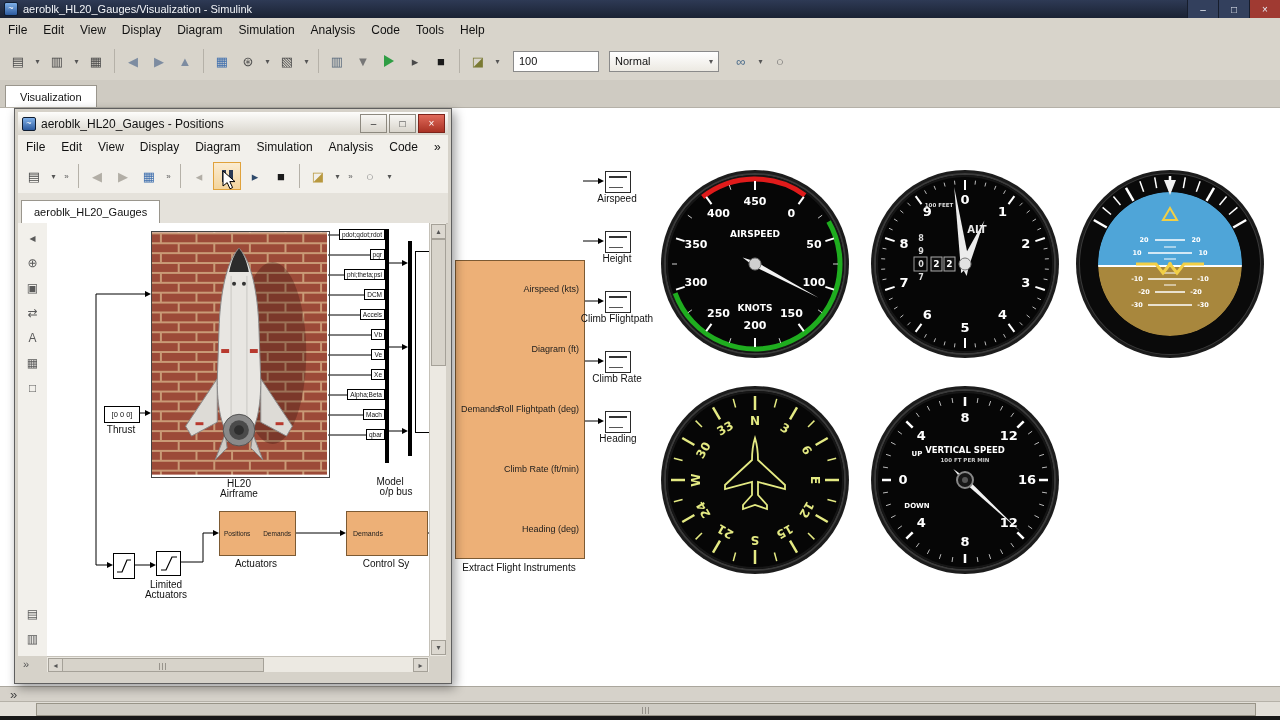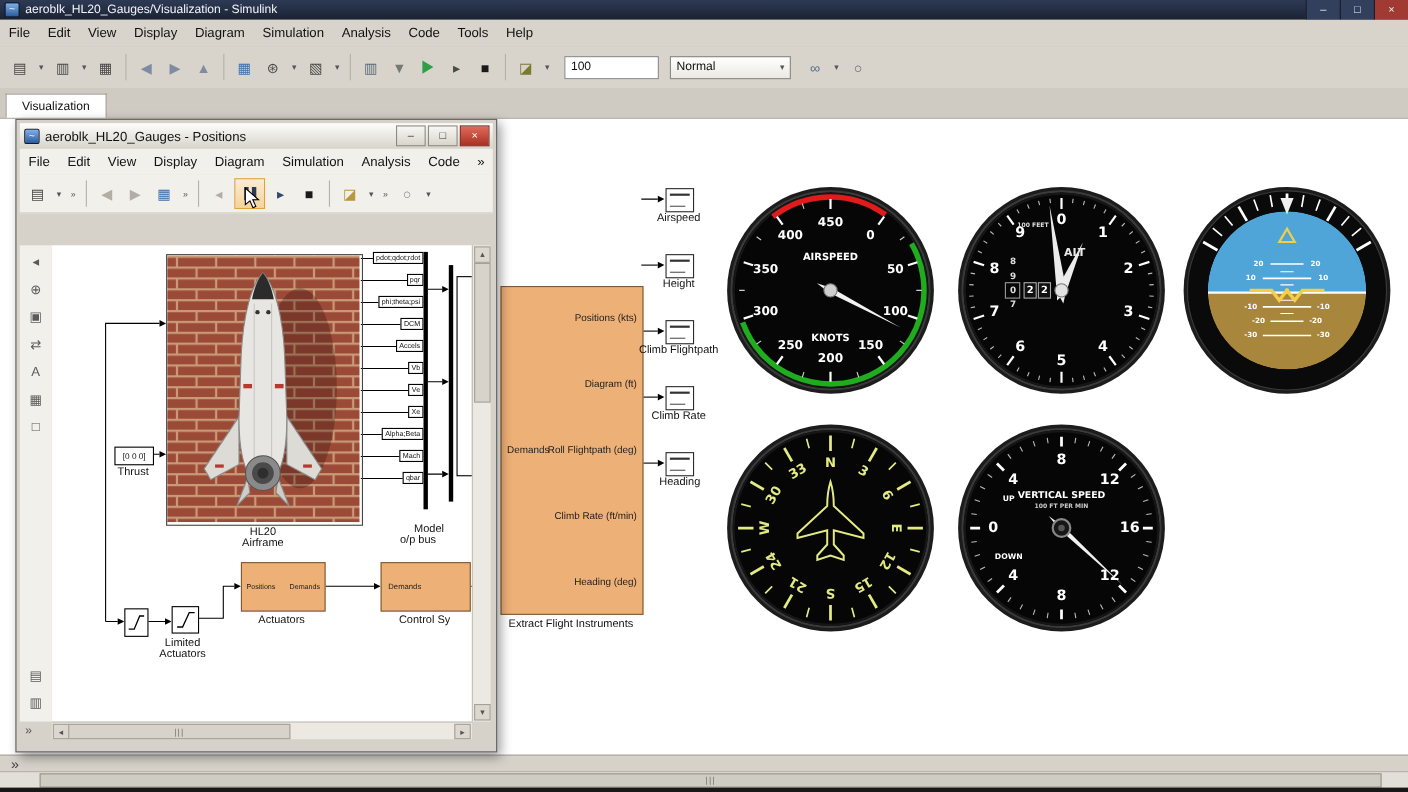--- a/index.html
+++ b/index.html
@@ -174,21 +174,21 @@
       <polygon points="604,134 598,137 598,131" fill="#000"></polygon>
       <path d="M 583 194 L 598 194" fill="none" stroke="#000" stroke-width="1"></path>
       <polygon points="604,194 598,197 598,191" fill="#000"></polygon>
       <path d="M 583 254 L 598 254" fill="none" stroke="#000" stroke-width="1"></path>
       <polygon points="604,254 598,257 598,251" fill="#000"></polygon>
       <path d="M 583 314 L 598 314" fill="none" stroke="#000" stroke-width="1"></path>
       <polygon points="604,314 598,317 598,311" fill="#000"></polygon>
     </svg>
   <div class="subsys" id="subsys">
     <div class="port-in">Demands</div>
-  <div class="port-out" style="top:23px">Positions (kts)</div>
+  <div class="port-out" style="top:23px">Airspeed (kts)</div>
       <div class="port-out" style="top:83px">Diagram (ft)</div>
       <div class="port-out" style="top:143px">Roll Flightpath (deg)</div>
       <div class="port-out" style="top:203px">Climb Rate (ft/min)</div>
       <div class="port-out" style="top:263px">Heading (deg)</div>
     </div>
   <div class="subsys-caption">Extract Flight Instruments</div>
   <div class="gauge" id="g-airspeed" style="left:655px;top:57px"><svg width="200" height="200" viewBox="0 0 200 200">
         <circle cx="100" cy="100" r="94" fill="#1c1c1c"></circle>
         <circle cx="100" cy="100" r="90" fill="#060606" stroke="#3a3a3a" stroke-width="2"></circle>
         <circle cx="100" cy="100" r="88" fill="none" stroke="#161616" stroke-width="2"></circle>
@@ -509,20 +509,23 @@
       </div>
       <div class="tb-btn" style="color: rgb(47, 74, 107);">▸</div>
       <div class="tb-btn" style="color: rgb(26, 26, 26);">■</div>
       <div class="tb-sep"></div>
       <div class="tb-btn" style="color: rgb(184, 152, 62);">◪</div>
       <div class="tb-btn small">▾</div>
       <div class="tb-btn small">»</div>
       <div class="tb-btn" style="color: rgb(136, 136, 136);">○</div>
       <div class="tb-btn small">▾</div>
     </div>
+  <div class="iwin-tabstrip">
+    <div class="iwin-tab">aeroblk_HL20_Gauges</div>
+  </div>
   <div class="palette" id="palette">
       <div class="pal-icon">◂</div>
       <div class="pal-icon">⊕</div>
       <div class="pal-icon">▣</div>
       <div class="pal-icon">⇄</div>
       <div class="pal-icon">A</div>
       <div class="pal-icon">▦</div>
       <div class="pal-icon">□</div>
       <div class="pal-bottom">
         <div class="pal-icon">▤</div>
@@ -621,21 +624,21 @@
     </div>
     <div class="mcap" style="left:164px;top:335px">Actuators</div>
 
     <div class="orange" style="left:299px;top:288px;width:80px;height:43px">
       <span class="oport" style="left:6px;top:18px;font-size:7px">Demands</span>
     </div>
     <div class="mcap" style="left:294px;top:335px">Control Sy</div>
 
     <div class="blk" style="left:368px;top:28px;width:13px;height:180px"></div>
     <div class="mcap" style="left:298px;top:253px">Model</div>
-    <div class="mcap" style="left:288px;top:263px">o/p bus</div>
+    <div class="mcap" style="left:304px;top:263px">o/p bus</div>
   <div class="sig-tag" style="top:6px">pdot;qdot;rdot</div>
       <div class="sig-tag" style="top:26px">pqr</div>
       <div class="sig-tag" style="top:46px">phi;theta;psi</div>
       <div class="sig-tag" style="top:66px">DCM</div>
       <div class="sig-tag" style="top:86px">Accels</div>
       <div class="sig-tag" style="top:106px">Vb</div>
       <div class="sig-tag" style="top:126px">Ve</div>
       <div class="sig-tag" style="top:146px">Xe</div>
       <div class="sig-tag" style="top:166px">Alpha;Beta</div>
       <div class="sig-tag" style="top:186px">Mach</div>

